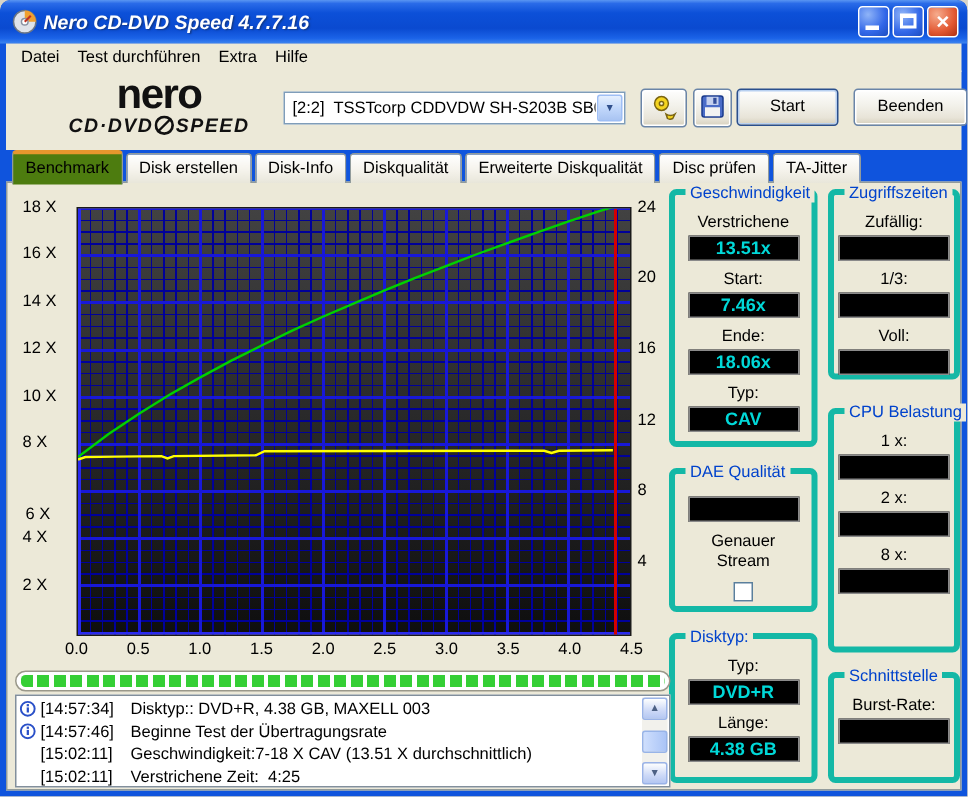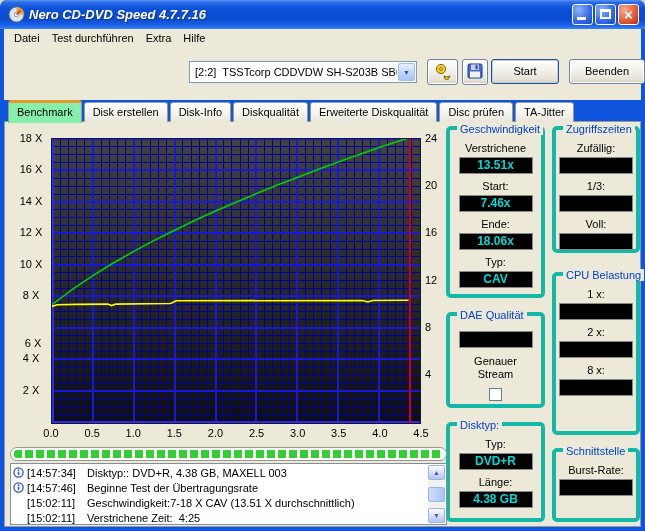--- a/index.html
+++ b/index.html
@@ -51,31 +51,31 @@
   #eject-btn{position:absolute;left:423px;top:11px;width:31px;height:26px;padding-top:3px;}
   #save-btn{position:absolute;left:458px;top:11px;width:26px;height:26px;padding-top:3px;}
   #start-btn{position:absolute;left:487px;top:11px;width:68px;height:25px;line-height:22px;
     border:1px solid #2a4f8c;box-shadow:inset 0 0 0 1px #b8d0f0;}
   #quit-btn{position:absolute;left:565px;top:11px;width:76px;height:25px;line-height:22px;}
   
   #tabbar{position:absolute;left:8px;top:100px;height:22px;display:flex;align-items:flex-end;z-index:3;}
   .tab{border:1px solid #919b9c;border-bottom:none;border-radius:3px 3px 0 0;
     padding:3px 8px 4px;background:linear-gradient(#fff,#f5f3ec 55%,#e8e6da);
     margin-right:2px;white-space:nowrap;height:20px;}
-  .tab.active{border-top:3px solid #e5972d;height:23px;padding-top:3px;background:#86efac;
+  .tab.active{border-top:3px solid #e5972d;height:23px;padding-top:3px;background:#4d7c0f;
     position:relative;margin-bottom:-1px;}
   #page{position:absolute;left:4px;top:121px;width:637px;height:406px;background:#ece9d8;
     border:1px solid #919b9c;z-index:1;}
   
   #plot{position:absolute;left:51px;top:138px;width:370px;height:286px;
     background:linear-gradient(180deg,#424242 0%,#2e2e2e 40%,#1c1c1c 75%,#0e0e0e 100%);
     border:1px solid #1a1a1a;z-index:2;}
   #plot svg{display:block;}
   .tick{position:absolute;z-index:2;color:#000;font-size:11px;}
-  .tick.left{width:32px;text-align:center;}
+  .tick.left{width:32px;text-align:left;}
   .tick.right{width:24px;text-align:left;}
   .tick.xaxis{width:30px;text-align:center;}
   
   .groupbox{position:absolute;border:4px solid #14b8a6;border-radius:5px;z-index:2;}
   .groupbox .gb-title{position:absolute;top:-7px;left:7px;background:#ece9d8;padding:0 3px;
     color:#0042cc;white-space:nowrap;}
   .panel-body{position:absolute;left:0;top:6px;width:100%;display:flex;flex-direction:column;align-items:center;}
   .fld{display:flex;flex-direction:column;align-items:center;margin-top:6px;width:100%;}
   .fld-label{line-height:13px;}
   .valbox{width:74px;height:17px;background:#000;border:1px solid #8a8a8a;margin-top:2px;
@@ -128,20 +128,31 @@
   </div>
 
   <div id="menubar">
       <span class="menu-item">Datei</span>
       <span class="menu-item">Test durchführen</span>
       <span class="menu-item">Extra</span>
       <span class="menu-item">Hilfe</span>
     </div>
 
   <div id="toolbar">
+    <div id="logo">
+      <span id="logo-main">nero</span>
+      <span id="logo-sub">
+        <span>CD·DVD</span>
+        <svg width="13" height="13" viewBox="0 0 13 13">
+          <circle cx="6.5" cy="6.5" r="5.6" fill="none" stroke="#111" stroke-width="1.8"></circle>
+          <line x1="2" y1="11" x2="11" y2="2" stroke="#111" stroke-width="1.6"></line>
+        </svg>
+        <span>SPEED</span>
+      </span>
+    </div>
     <div id="combo">
       <span id="combo-value">[2:2]  TSSTcorp CDDVDW SH-S203B SB04</span>
       <span id="combo-arrow">▼</span>
     </div>
     <div id="eject-btn" class="xpbtn">
       <svg width="18" height="17" viewBox="0 0 18 17">
         <circle cx="7" cy="6" r="4.6" fill="#f4d420" stroke="#7a6410"></circle>
         <circle cx="7" cy="6" r="1.4" fill="#fff9d8" stroke="#7a6410"></circle>
         <path d="M10 13 q3 2 6 0 l-1.5 3 q-2 1 -3.5 0 Z" fill="#f4d420" stroke="#7a6410"></path>
       </svg>

